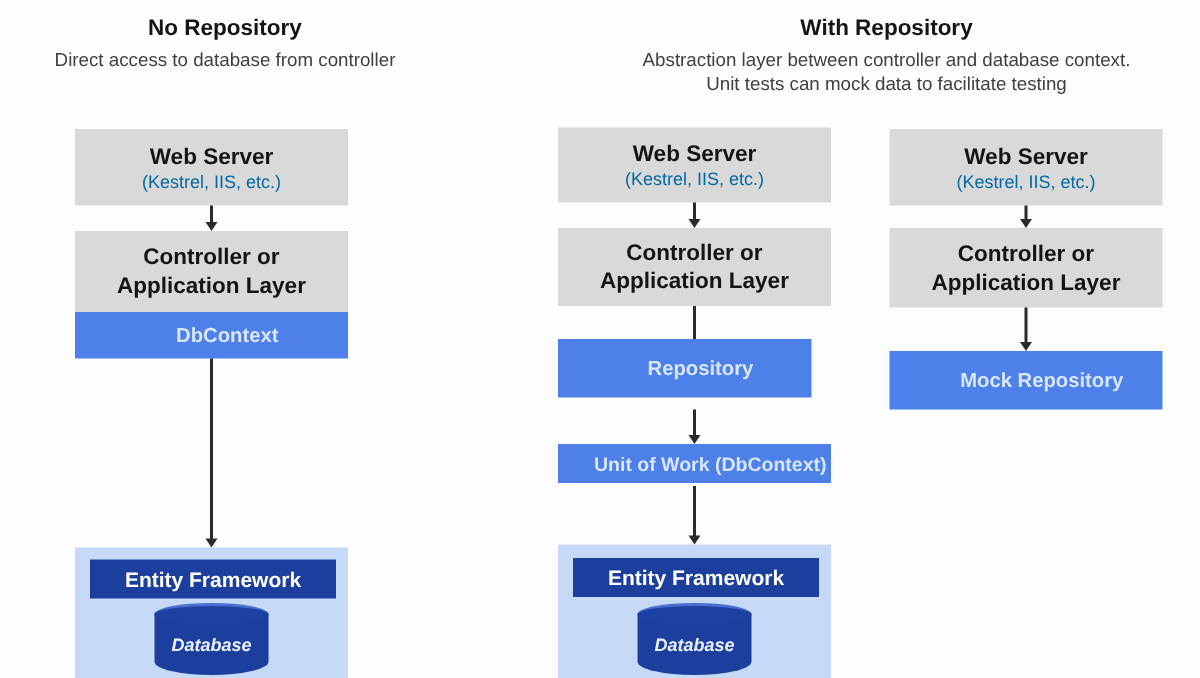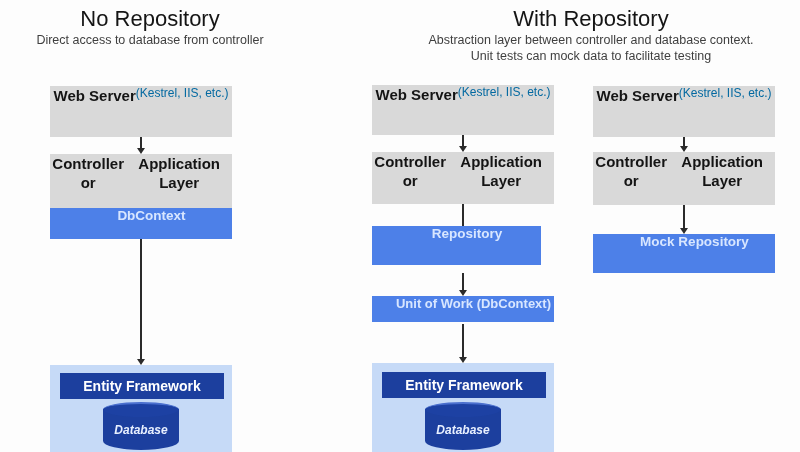--- a/index.html
+++ b/index.html
@@ -7,36 +7,36 @@
     position: relative;
     width: 800px;
     height: 452px;
     background: #fdfdfd;
     font-family: "Liberation Sans", sans-serif;
     overflow: hidden;
   }
 
   
   .sec-head { position: absolute; text-align: center; }
-  .sec-title { font-size: 22px; font-weight: normal; color: #151515; line-height: 22px; }
+  .sec-title { font-size: 15px; font-weight: bold; color: #151515; line-height: 22px; }
   .sec-sub { font-size: 12.5px; color: #3f3f3f; line-height: 16px; margin-top: 2px; }
 
   
   .box { position: absolute; box-sizing: border-box; text-align: center; }
   .gray { background: #d9d9d9; }
   .blue { background: #4d80e8; padding-left: 21px; }
   .navy { background: #1c3f9e; }
   .lightblue { background: #c6daf7; }
 
   .box-title { font-size: 15px; font-weight: bold; color: #141414; line-height: 19px; }
   .box-sub { font-size: 12px; color: #0369a1; line-height: 15px; }
   .blue-label { font-size: 13.5px; font-weight: 600; color: #d8e6ff; }
   .navy-label { font-size: 14px; font-weight: 600; color: #ffffff; line-height: 26px; }
 
-  .vcenter { display: flex; flex-direction: row; justify-content: center; }
+  .vcenter { display: flex; flex-direction: column; justify-content: center; }
 
   
   .ef-box { position: absolute; left: 10px; right: 8px; height: 26px; }
 
   
   .arrow { position: absolute; width: 10px; }
   .arrow .shaft {
     position: absolute; left: 50%; transform: translateX(-50%);
     width: 2px; top: 0; bottom: 4px; background: #2b2b2b;
   }

